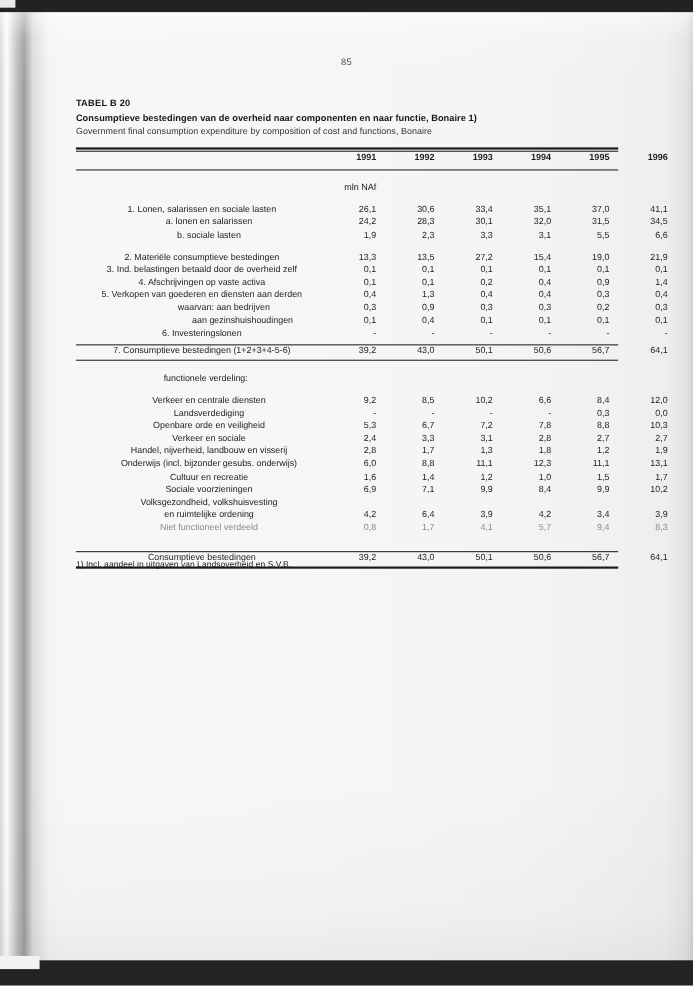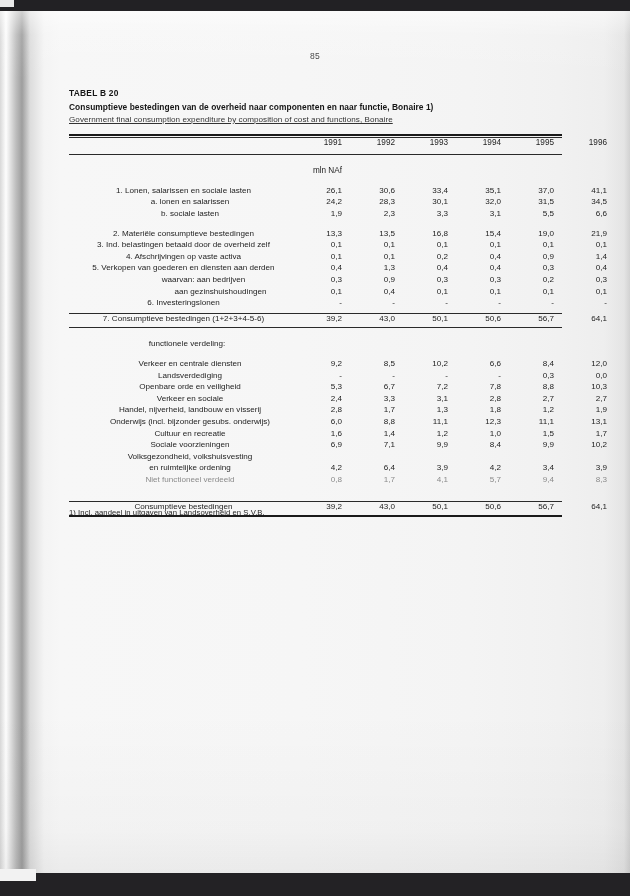--- a/index.html
+++ b/index.html
@@ -112,21 +112,20 @@
     font-weight: bold;
     letter-spacing: 0.05px;
     color: #161616;
     margin-bottom: 3.5px;
   }
   .title-3 {
     font-size: 8.1px;
     font-weight: normal;
     letter-spacing: 0.05px;
     color: #333333;
-    text-decoration: underline;
   }
 
   
   .tbl {
     position: absolute;
     left: 69px;
     top: 134px;
     width: 493px;
   }
   .rule-thick { height: 1.6px; background: #1a1a1a; }
@@ -153,21 +152,21 @@
   td.num, th.num {
     text-align: right;
     font-variant-numeric: tabular-nums;
     white-space: nowrap;
   }
   td.lbl {
     text-align: center;
     white-space: nowrap;
   }
 
-  tr.hrow th { font-weight: normal; font-size: 8.2px; height: 14px; padding-bottom: 2px; }
+  tr.hrow th { font-weight: bold; font-size: 8.2px; height: 14px; padding-bottom: 2px; }
   tr.r       td { height: 11.6px; }
   tr.spacer  td { height: 8px; }
   tr.spacer-lg td { height: 11px; }
 
   .bold td { font-weight: bold; }
   .unit { font-weight: bold; font-size: 8.2px; }
   .dim td { color: #8b8b8b; }
   .ind-1 { padding-left: 13px !important; }
   .ind-2 { padding-left: 40px !important; }
   .ind-3 { padding-left: 74px !important; }
@@ -317,21 +316,21 @@
             </tr>
             <tr class="spacer">
               <td colspan="12"></td>
             </tr>
             <tr class="r">
               <td class="lbl ">2. Materiële consumptieve bestedingen</td>
               <td class="num">13,3</td>
               <td></td>
               <td class="num">13,5</td>
               <td></td>
-              <td class="num">16,8</td>
+              <td class="num">27,2</td>
               <td></td>
               <td class="num">15,4</td>
               <td></td>
               <td class="num">19,0</td>
               <td></td>
               <td class="num">21,9</td>
             </tr>
             <tr class="r">
               <td class="lbl ">3. Ind. belastingen betaald door de overheid zelf</td>
               <td class="num">0,1</td>

